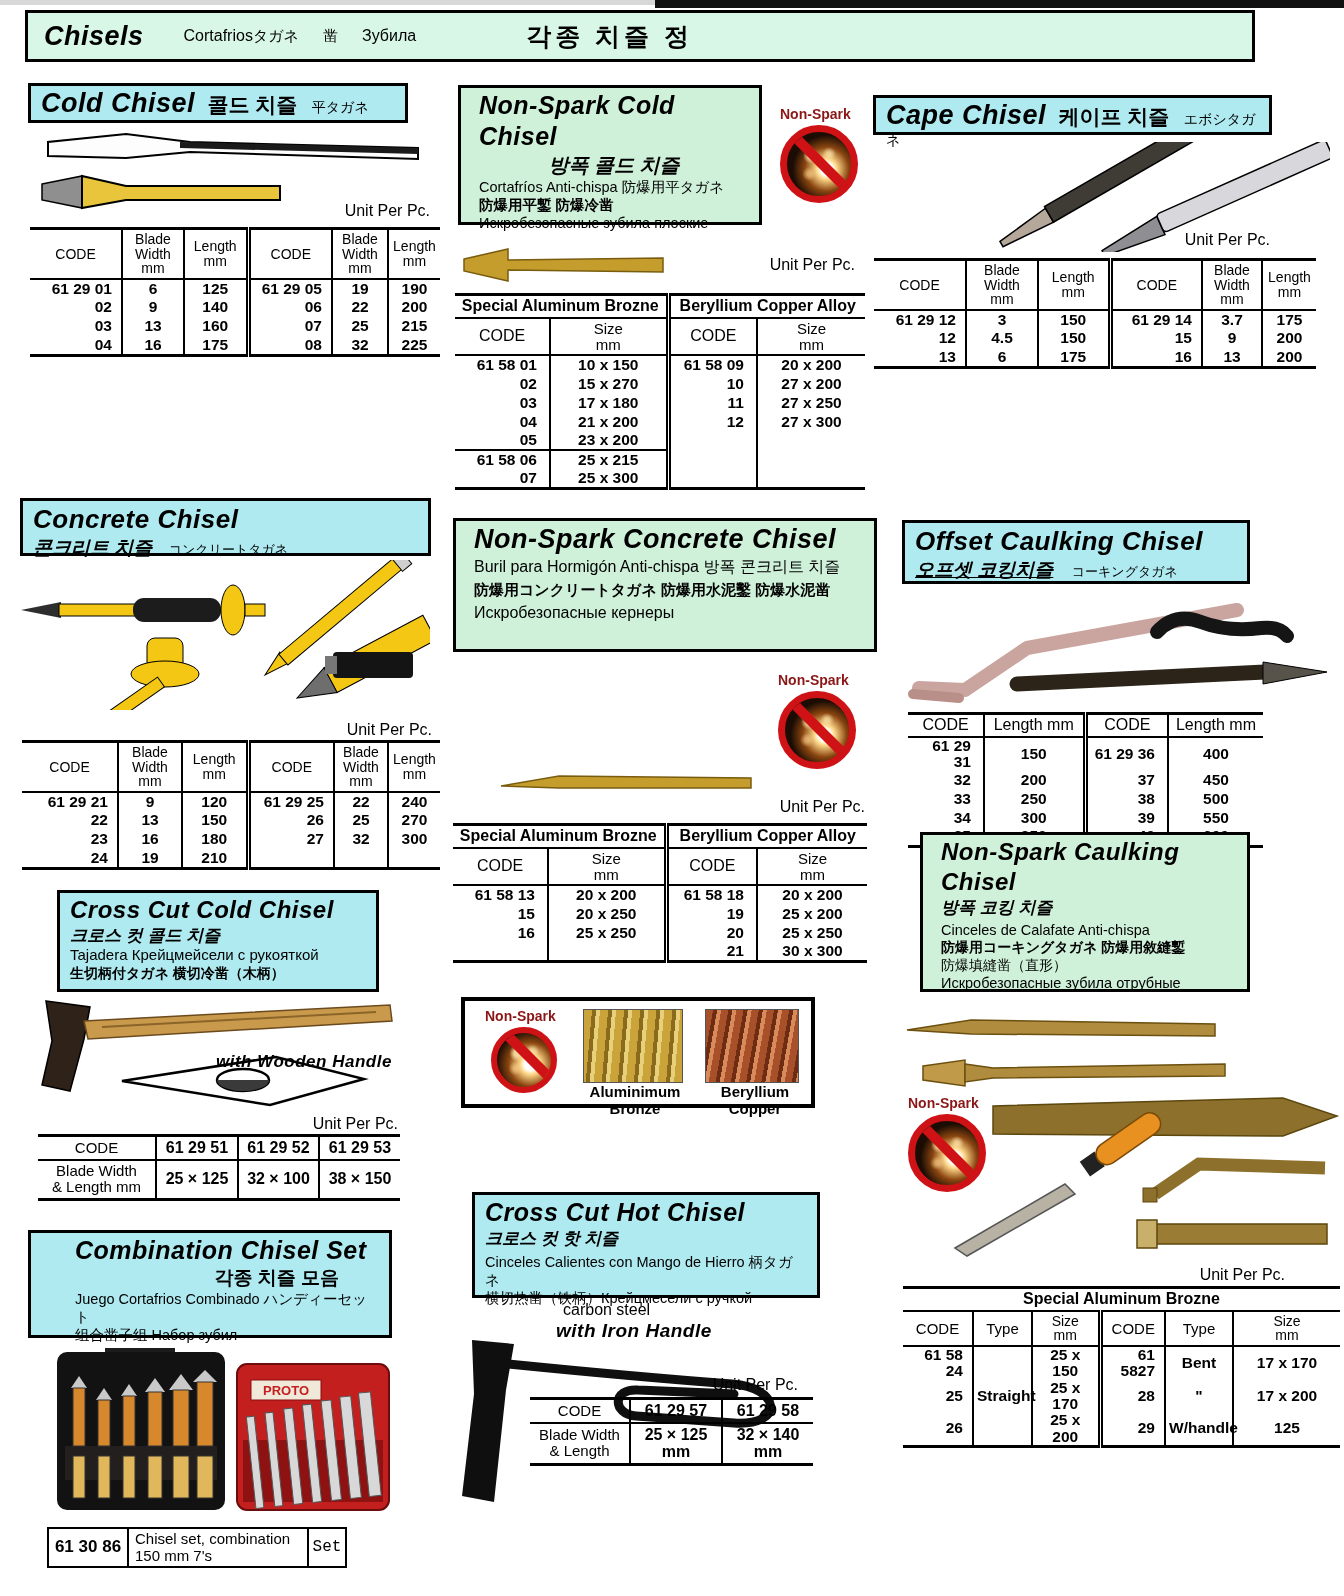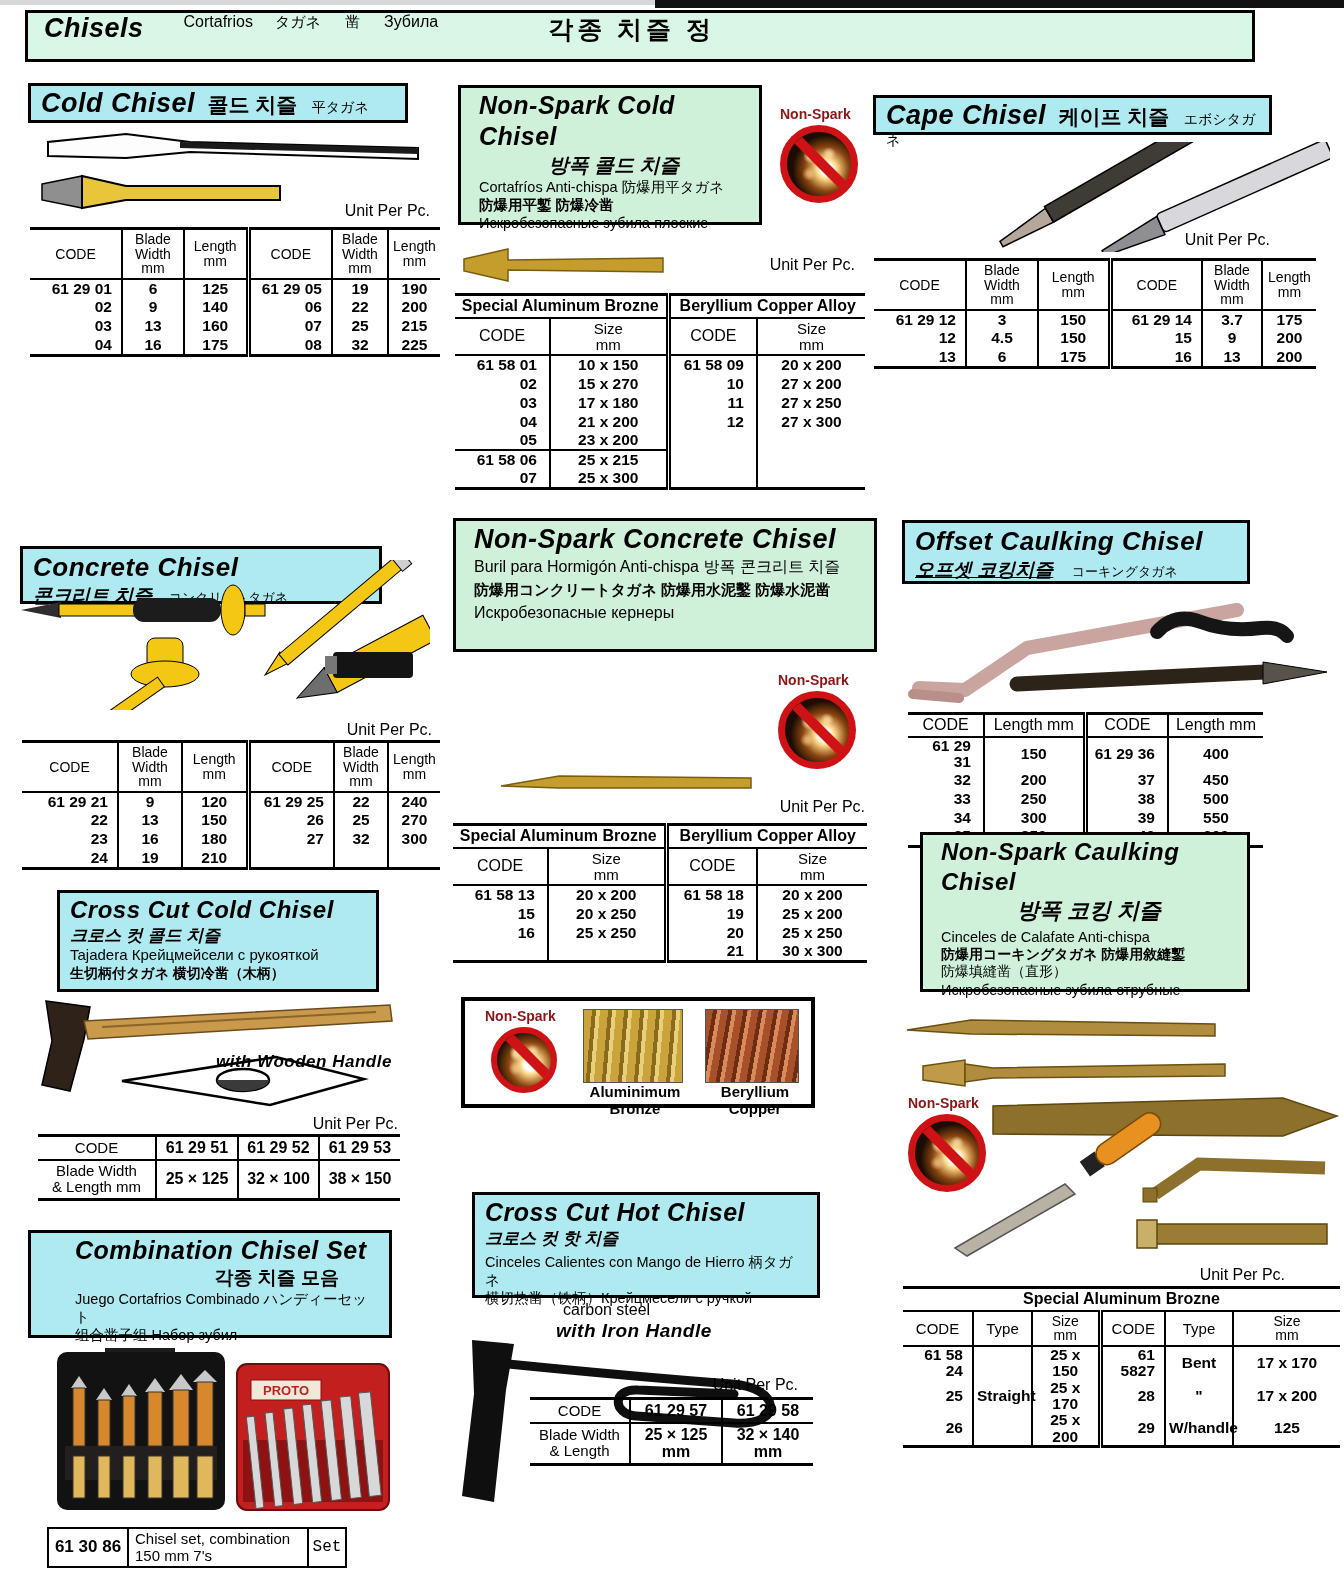--- a/index.html
+++ b/index.html
@@ -7,21 +7,21 @@
        font-family:"Liberation Sans", sans-serif;color:#000;overflow:hidden;}
   .abs{position:absolute;}
   
   .hdr{background:#aeeaf0;border:3px solid #000;box-sizing:border-box;padding:2px 10px;}
   .hdr.green{background:#cff1da;padding-left:18px;}
   .t-main{font-style:italic;font-weight:700;letter-spacing:.5px;}
   .t-kr{font-weight:700;}
   .t-sm{font-weight:400;}
   .line{line-height:1.25;}
   
-  .banner{background:#d9f7e7;border:3px solid #000;box-sizing:border-box;display:flex;align-items:flex-start;padding:0 16px;}
+  .banner{background:#d9f7e7;border:3px solid #000;box-sizing:border-box;display:flex;align-items:center;padding:0 16px;}
   
   .unit{font-size:16px;font-weight:400;text-align:right;}
   
   table{border-collapse:collapse;table-layout:fixed;width:100%;}
   .cat{border-top:3px solid #000;border-bottom:3px solid #000;}
   .cat th,.cat td{border-left:2px solid #000;padding:0 3px;text-align:center;white-space:pre-line;line-height:1.05;vertical-align:middle;box-sizing:border-box;}
   .cat th:first-child,.cat td:first-child{border-left:0;}
   .cat thead th{border-bottom:2px solid #000;font-weight:400;font-size:14px;padding:2px 1px;}
   .cat thead tr.group-row th{font-weight:700;font-size:16px;padding:2px 0;}
   .cat tbody td{font-weight:700;font-size:15.5px;height:19px;}
@@ -55,21 +55,21 @@
 </style>
 </head>
 <body>
 
 <div class="abs" style="left:0;top:0;width:655px;height:5px;background:#d8d8d8;"></div>
 <div class="abs" style="left:655px;top:0;width:689px;height:8px;background:#111;"></div>
 
 <div class="abs banner" style="left:25px;top:10px;width:1230px;height:52px;">
   <span class="t-main" style="font-size:27px;">Chisels</span>
   <span class="t-sm" style="font-size:16px;margin-left:40px;">Cortafrios</span>
-  <span class="t-sm" style="font-size:15px;margin-left:22px;">タガネ</span>
+  <span class="t-sm" style="font-size:15px;">タガネ</span>
   <span class="t-sm" style="font-size:15px;margin-left:24px;">凿</span>
   <span class="t-sm" style="font-size:16px;margin-left:24px;">Зубила</span>
   <span class="t-kr" style="font-size:25px;margin-left:110px;letter-spacing:4px;">각종 치즐   정</span>
 </div>
 
 <div class="abs hdr" style="left:28px;top:83px;width:380px;height:40px;">
   <span class="t-main" style="font-size:27px;">Cold Chisel</span>
   <span class="t-kr" style="font-size:21px;margin-left:8px;">콜드 치즐</span>
   <span class="t-sm" style="font-size:14px;margin-left:10px;">平タガネ</span>
 </div>
@@ -293,21 +293,21 @@
           <td>6</td>
           <td>175</td>
           <td>16</td>
           <td>13</td>
           <td>200</td>
         </tr>
       </tbody>
   </table>
 </div>
 
-<div class="abs hdr" style="left:20px;top:498px;width:362px;height:58px;margin-top:48px;">
+<div class="abs hdr" style="left:20px;top:498px;width:411px;height:58px;">
   <div class="line t-main" style="font-size:26px;">Concrete Chisel</div>
   <div class="line">
     <span class="t-kr" style="font-size:19px;font-style:italic;">콘크리트 치즐</span>
     <span class="t-sm" style="font-size:13px;margin-left:12px;">コンクリートタガネ</span>
   </div>
 </div>
 <svg class="abs" style="left:15px;top:560px;" width="415" height="150" viewBox="0 0 415 150">
   <polygon points="6,50 46,42 46,58" fill="#2e2e2e"></polygon>
   <rect x="44" y="44" width="100" height="12" fill="#f3c713" stroke="#000"></rect>
   <rect x="118" y="38" width="88" height="24" rx="11" fill="#1c1c1c"></rect>
@@ -529,21 +529,21 @@
           <td>350</td>
           <td>40</td>
           <td>600</td>
         </tr>
       </tbody>
   </table>
 </div>
 
 <div class="abs hdr green" style="left:920px;top:832px;width:330px;height:160px;">
   <div class="line t-main" style="font-size:24px;">Non-Spark Caulking Chisel</div>
-  <div class="line t-kr" style="font-size:22px;text-align:center;font-style:italic;">방폭 코킹 치즐</div>
+  <div class="line t-kr" style="font-size:17px;text-align:left;font-style:italic;">방폭 코킹 치즐</div>
   <div class="line t-sm" style="font-size:14.5px;margin-top:3px;">Cinceles de Calafate Anti-chispa</div>
   <div class="line t-kr" style="font-size:14px;">防爆用コーキングタガネ    防爆用敘縫鏨</div>
   <div class="line t-sm" style="font-size:14px;">防爆填縫凿（直形）</div>
   <div class="line t-sm" style="font-size:14.5px;">Искробезопасные зубила отрубные</div>
 </div>
 <svg class="abs" style="left:893px;top:1008px;" width="447" height="252" viewBox="0 0 447 252">
   <polygon points="14,22 78,12 322,16 322,28 78,26" fill="#b08c3e" stroke="#6b500f" stroke-width="1.5"></polygon>
   <polygon points="30,58 72,52 72,78 30,72" fill="#c09a48" stroke="#6b500f" stroke-width="1.5"></polygon>
   <polygon points="72,56 100,60 332,56 332,68 100,70 72,74" fill="#b08c3e" stroke="#6b500f" stroke-width="1.5"></polygon>
   <polygon points="100,98 390,90 444,108 390,128 100,126" fill="#8d702c" stroke="#5c470e" stroke-width="1.5"></polygon>

